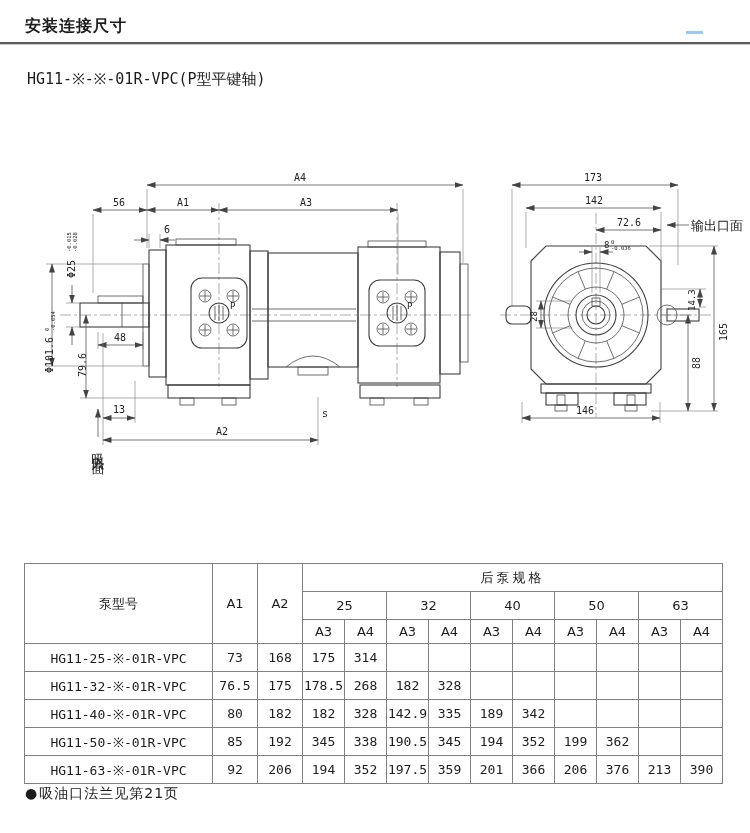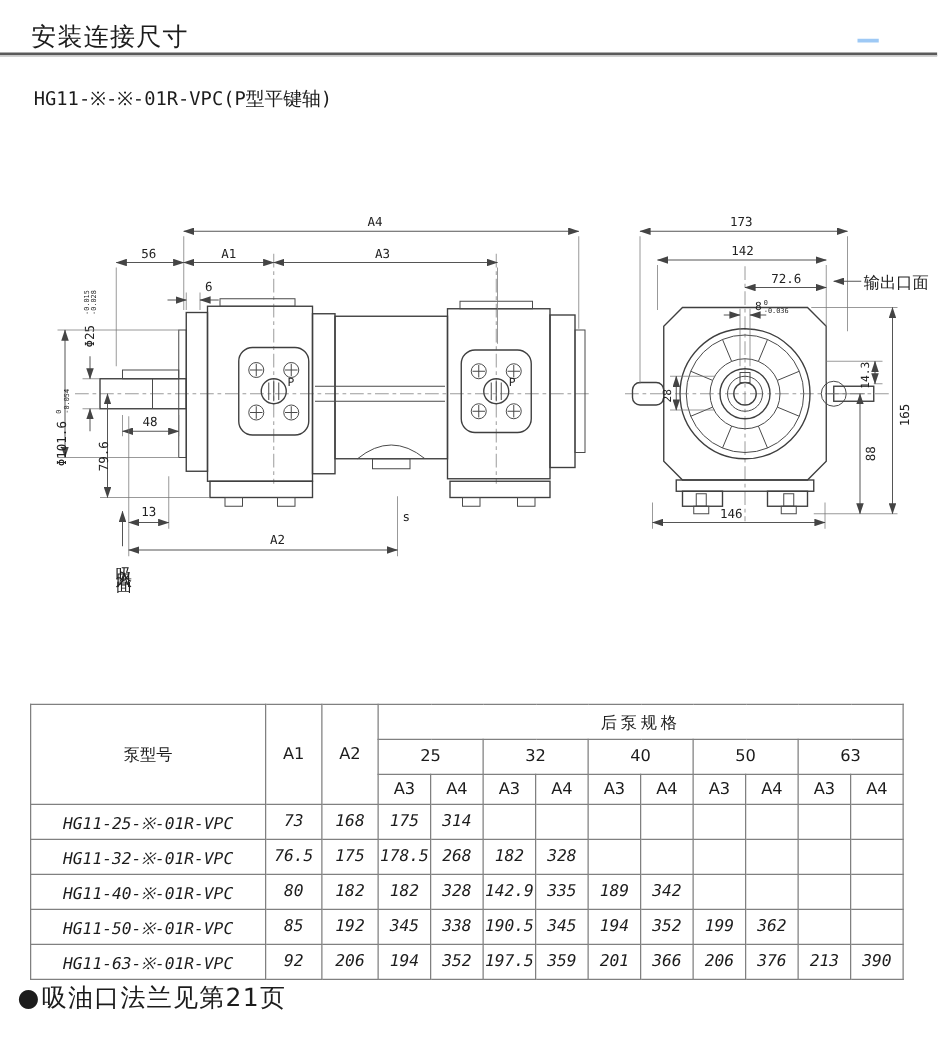--- a/index.html
+++ b/index.html
@@ -1,19 +1,19 @@
 <!DOCTYPE html>
 <html><head>
 <meta charset="utf-8">
 <style>
   html,body{margin:0;padding:0;background:#fff;}
   #page{position:relative;width:750px;height:833px;background:#ffffff;overflow:hidden;
         font-family:"DejaVu Sans","Liberation Sans",sans-serif;color:#1c1c1c;}
   
-  #title{position:absolute;left:25px;top:16px;font-size:20px;font-weight:normal;letter-spacing:1px;}
+  #title{position:absolute;left:25px;top:16px;font-size:16px;font-weight:bold;letter-spacing:1px;}
   #divider{position:absolute;left:0;top:42px;width:750px;height:2px;background:#5a5a5a;border-bottom:1px solid #c9c9c9;}
   #accent-dash{position:absolute;left:686px;top:31px;width:17px;height:3px;background:#9ec9f5;}
   #subtitle{position:absolute;left:27px;top:68px;font-size:15px;font-weight:normal;
             font-family:"DejaVu Sans Mono","Liberation Mono",monospace;}
   
   #draw{position:absolute;left:0;top:115px;}
   .oln{fill:none;stroke:#3f3f3f;stroke-width:1.1;}
   .det{fill:none;stroke:#4a4a4a;stroke-width:0.8;}
   .dim{fill:none;stroke:#555;stroke-width:0.8;}
   .ext{fill:none;stroke:#777;stroke-width:0.6;}
@@ -23,26 +23,26 @@
   .dts{font-size:9px;}
   .tol{font-size:5.5px;}
   .cjk{font-family:"DejaVu Sans","Liberation Sans",sans-serif;font-size:13px;}
   
   #spec-table{position:absolute;left:24px;top:563px;border-collapse:collapse;table-layout:fixed;}
   #spec-table th,#spec-table td{border:1px solid #808080;padding:0;text-align:center;
       font-weight:normal;font-size:13px;white-space:nowrap;overflow:hidden;}
   #spec-table th{font-family:"DejaVu Sans","Liberation Sans",sans-serif;}
   #spec-table td{font-family:"DejaVu Sans Mono","Liberation Mono",monospace;}
   tr.h1{height:28px} tr.h2{height:28px} tr.h3{height:24px}
-  #spec-table tbody tr{height:28px;font-style:italic;}
+  #spec-table tbody tr{height:28px;}
   th.mono{font-family:"DejaVu Sans Mono","Liberation Mono",monospace;}
   th.spec{letter-spacing:3px;margin-top:20px;}
   td.blank{border:none;}
   
-  .footnote{position:absolute;left:14px;font-size:20px;letter-spacing:1px;}
+  .footnote{position:absolute;left:25px;font-size:14px;letter-spacing:1px;}
   #fn1{top:785px} #fn2{top:808px}
   .bullet{margin-right:1px;}
 </style>
 </head>
 <body>
 
 <div id="page">
 
   <div id="title">安装连接尺寸</div>
   <div id="divider"></div>

